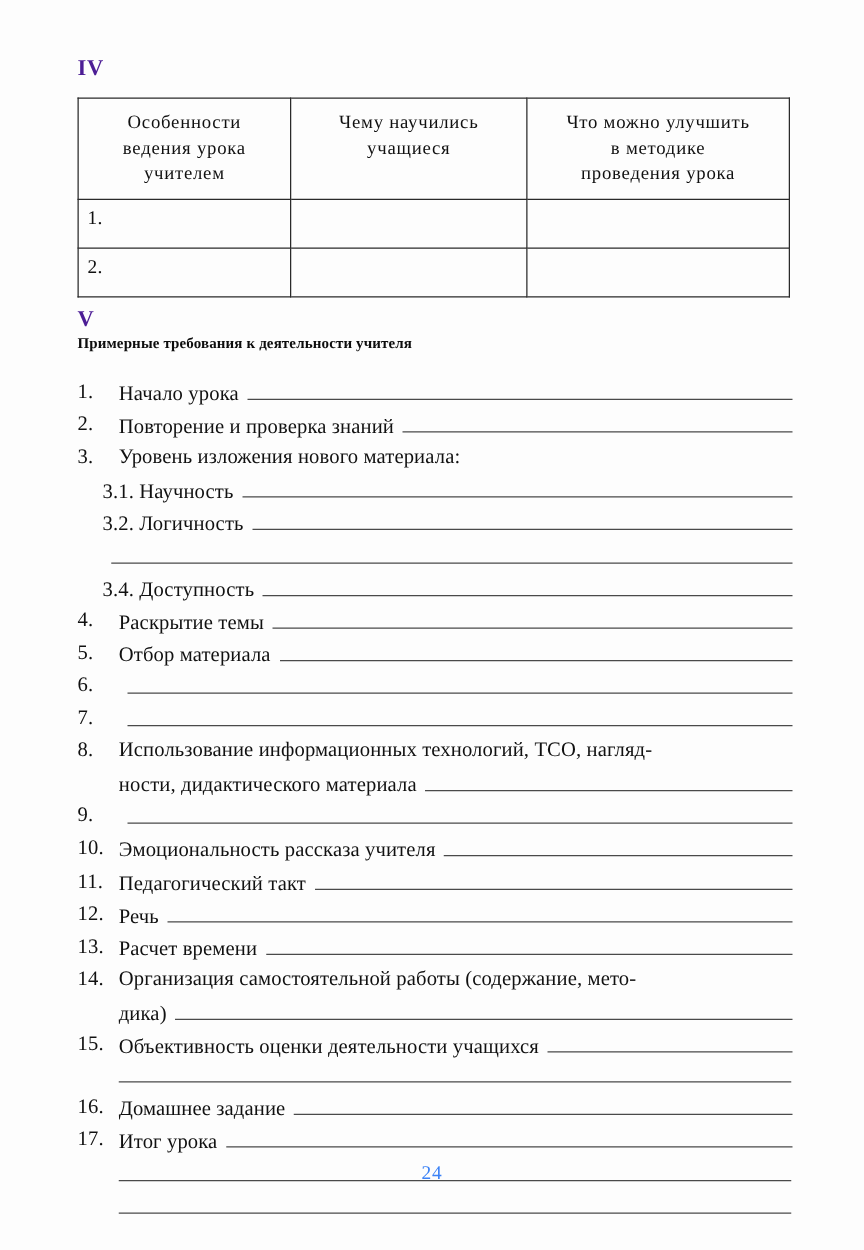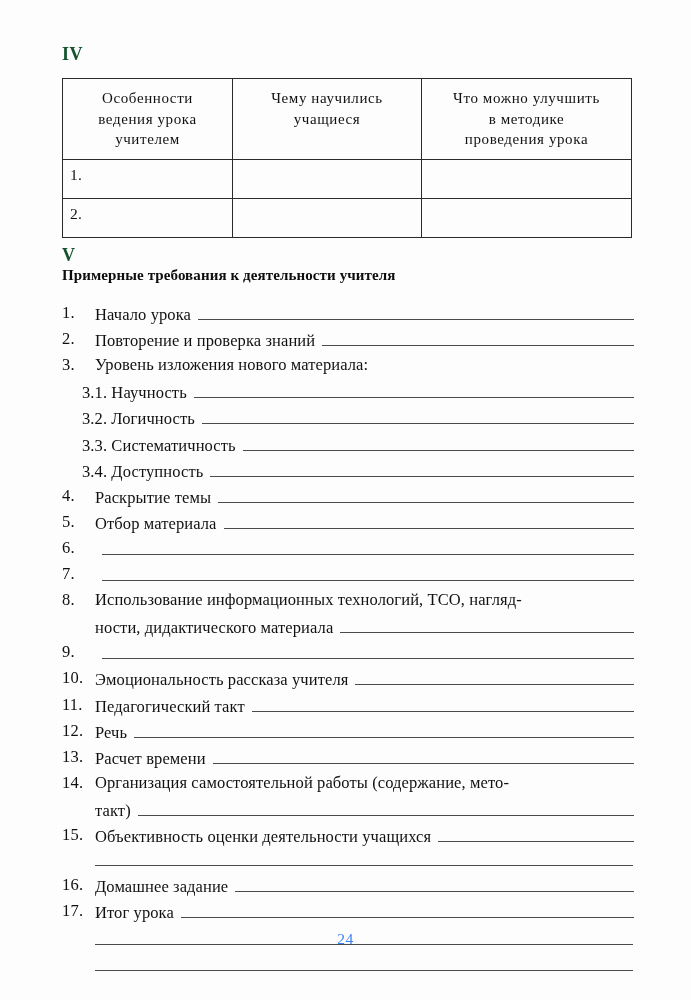--- a/index.html
+++ b/index.html
@@ -25,31 +25,31 @@
     width: 691px;
     height: 1000px;
   }
 
   
   .section-numeral {
     position: absolute;
     font-weight: bold;
     font-size: 18px;
     letter-spacing: 0.5px;
-    color: #14532d;
+    color: #4c1d95;
   }
   #numeral-iv { left: 62px; top: 44px; }
   #numeral-v  { left: 62px; top: 245px; }
 
   .section-heading {
     position: absolute;
     left: 62px;
     top: 267px;
     font-weight: bold;
-    font-size: 15px;
+    font-size: 12px;
     color: #0d0d0d;
     letter-spacing: 0.1px;
     white-space: nowrap;
   }
 
   
   .obs-table {
     position: absolute;
     left: 62px;
     top: 78px;
@@ -241,21 +241,20 @@
       <div class="li-row" style="top: 404.4px;">
         <div class="li-num wide"></div>
         <div class="li-body sub">
           <span class="li-text">3.2. Логичность</span>
           <span class="li-rule"></span>
         </div>
       </div>
       <div class="li-row" style="top: 430.5px;">
         <div class="li-num wide"></div>
         <div class="li-body sub">
-          <span class="li-text">3.3. Систематичность</span>
           <span class="li-rule"></span>
         </div>
       </div>
       <div class="li-row" style="top: 456.6px;">
         <div class="li-num wide"></div>
         <div class="li-body sub">
           <span class="li-text">3.4. Доступность</span>
           <span class="li-rule"></span>
         </div>
       </div>
@@ -334,21 +333,21 @@
       </div>
       <div class="li-row" style="top: 769.8px;">
         <div class="li-num">14.</div>
         <div class="li-body">
           <span class="li-text">Организация самостоятельной работы (содержание, мето-</span>
         </div>
       </div>
       <div class="li-row" style="top: 795.9px;">
         <div class="li-num"></div>
         <div class="li-body">
-          <span class="li-text">такт)</span>
+          <span class="li-text">дика)</span>
           <span class="li-rule"></span>
         </div>
       </div>
       <div class="li-row" style="top: 822px;">
         <div class="li-num">15.</div>
         <div class="li-body">
           <span class="li-text">Объективность оценки деятельности учащихся</span>
           <span class="li-rule"></span>
         </div>
       </div>

